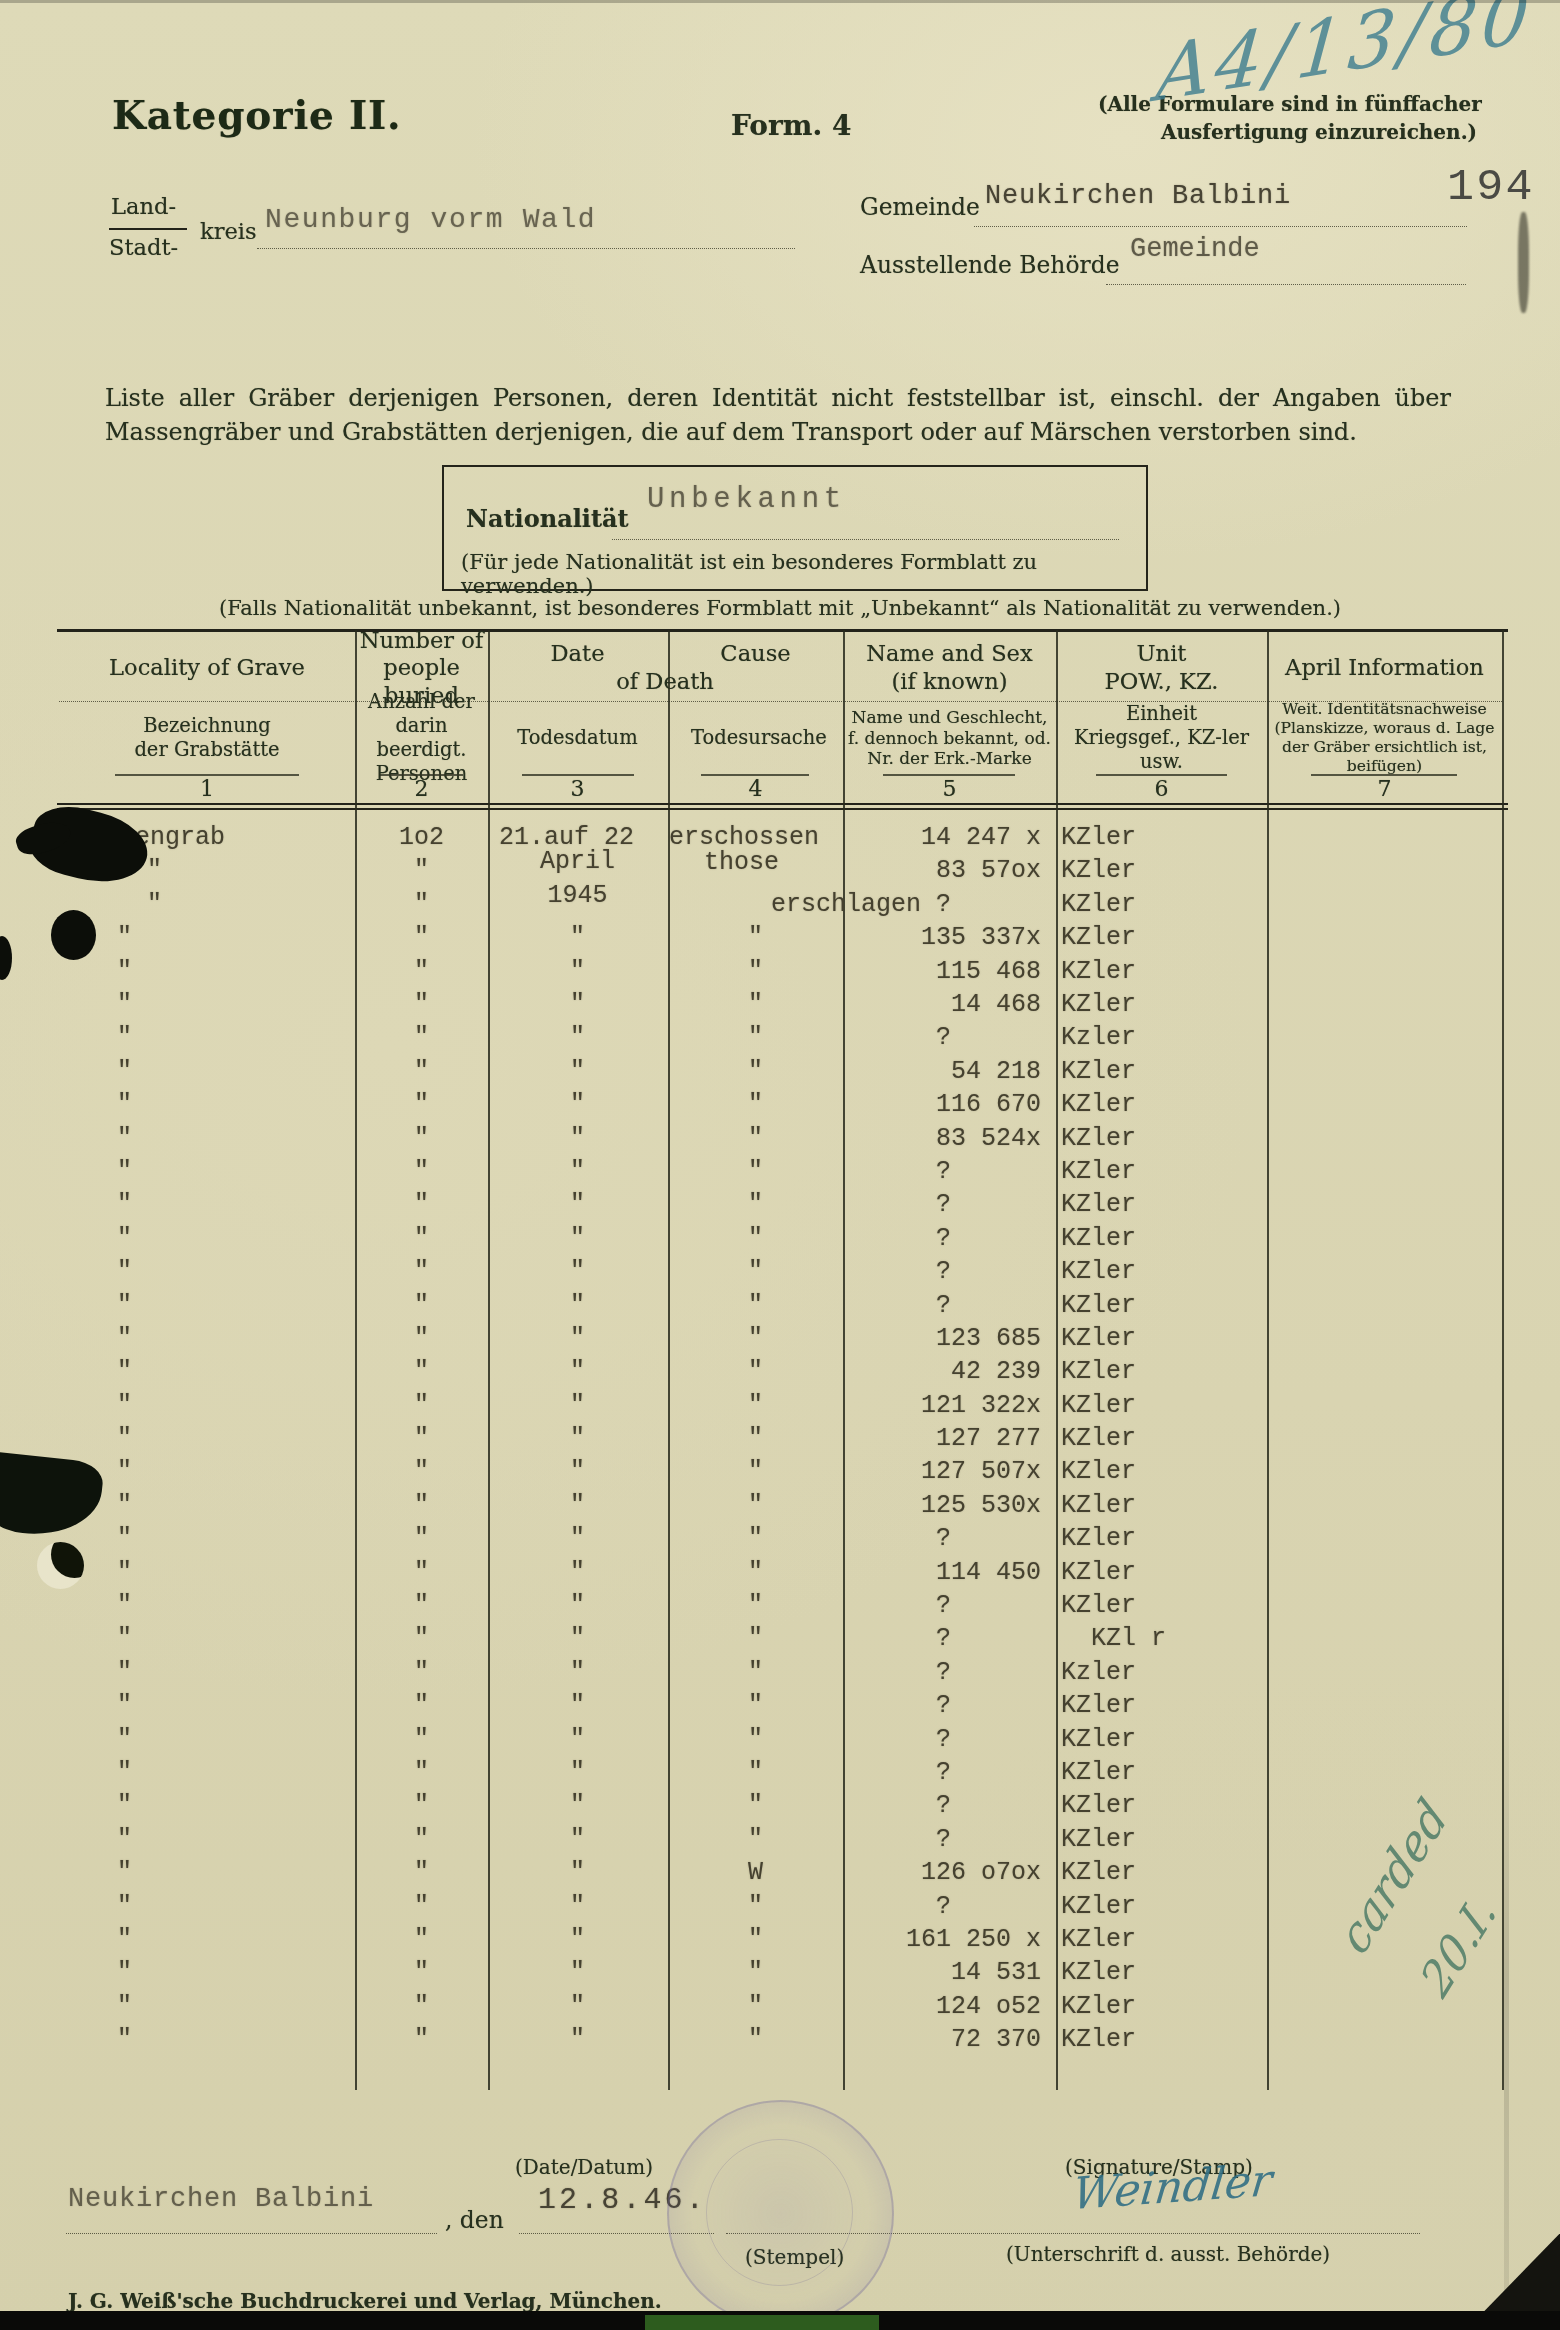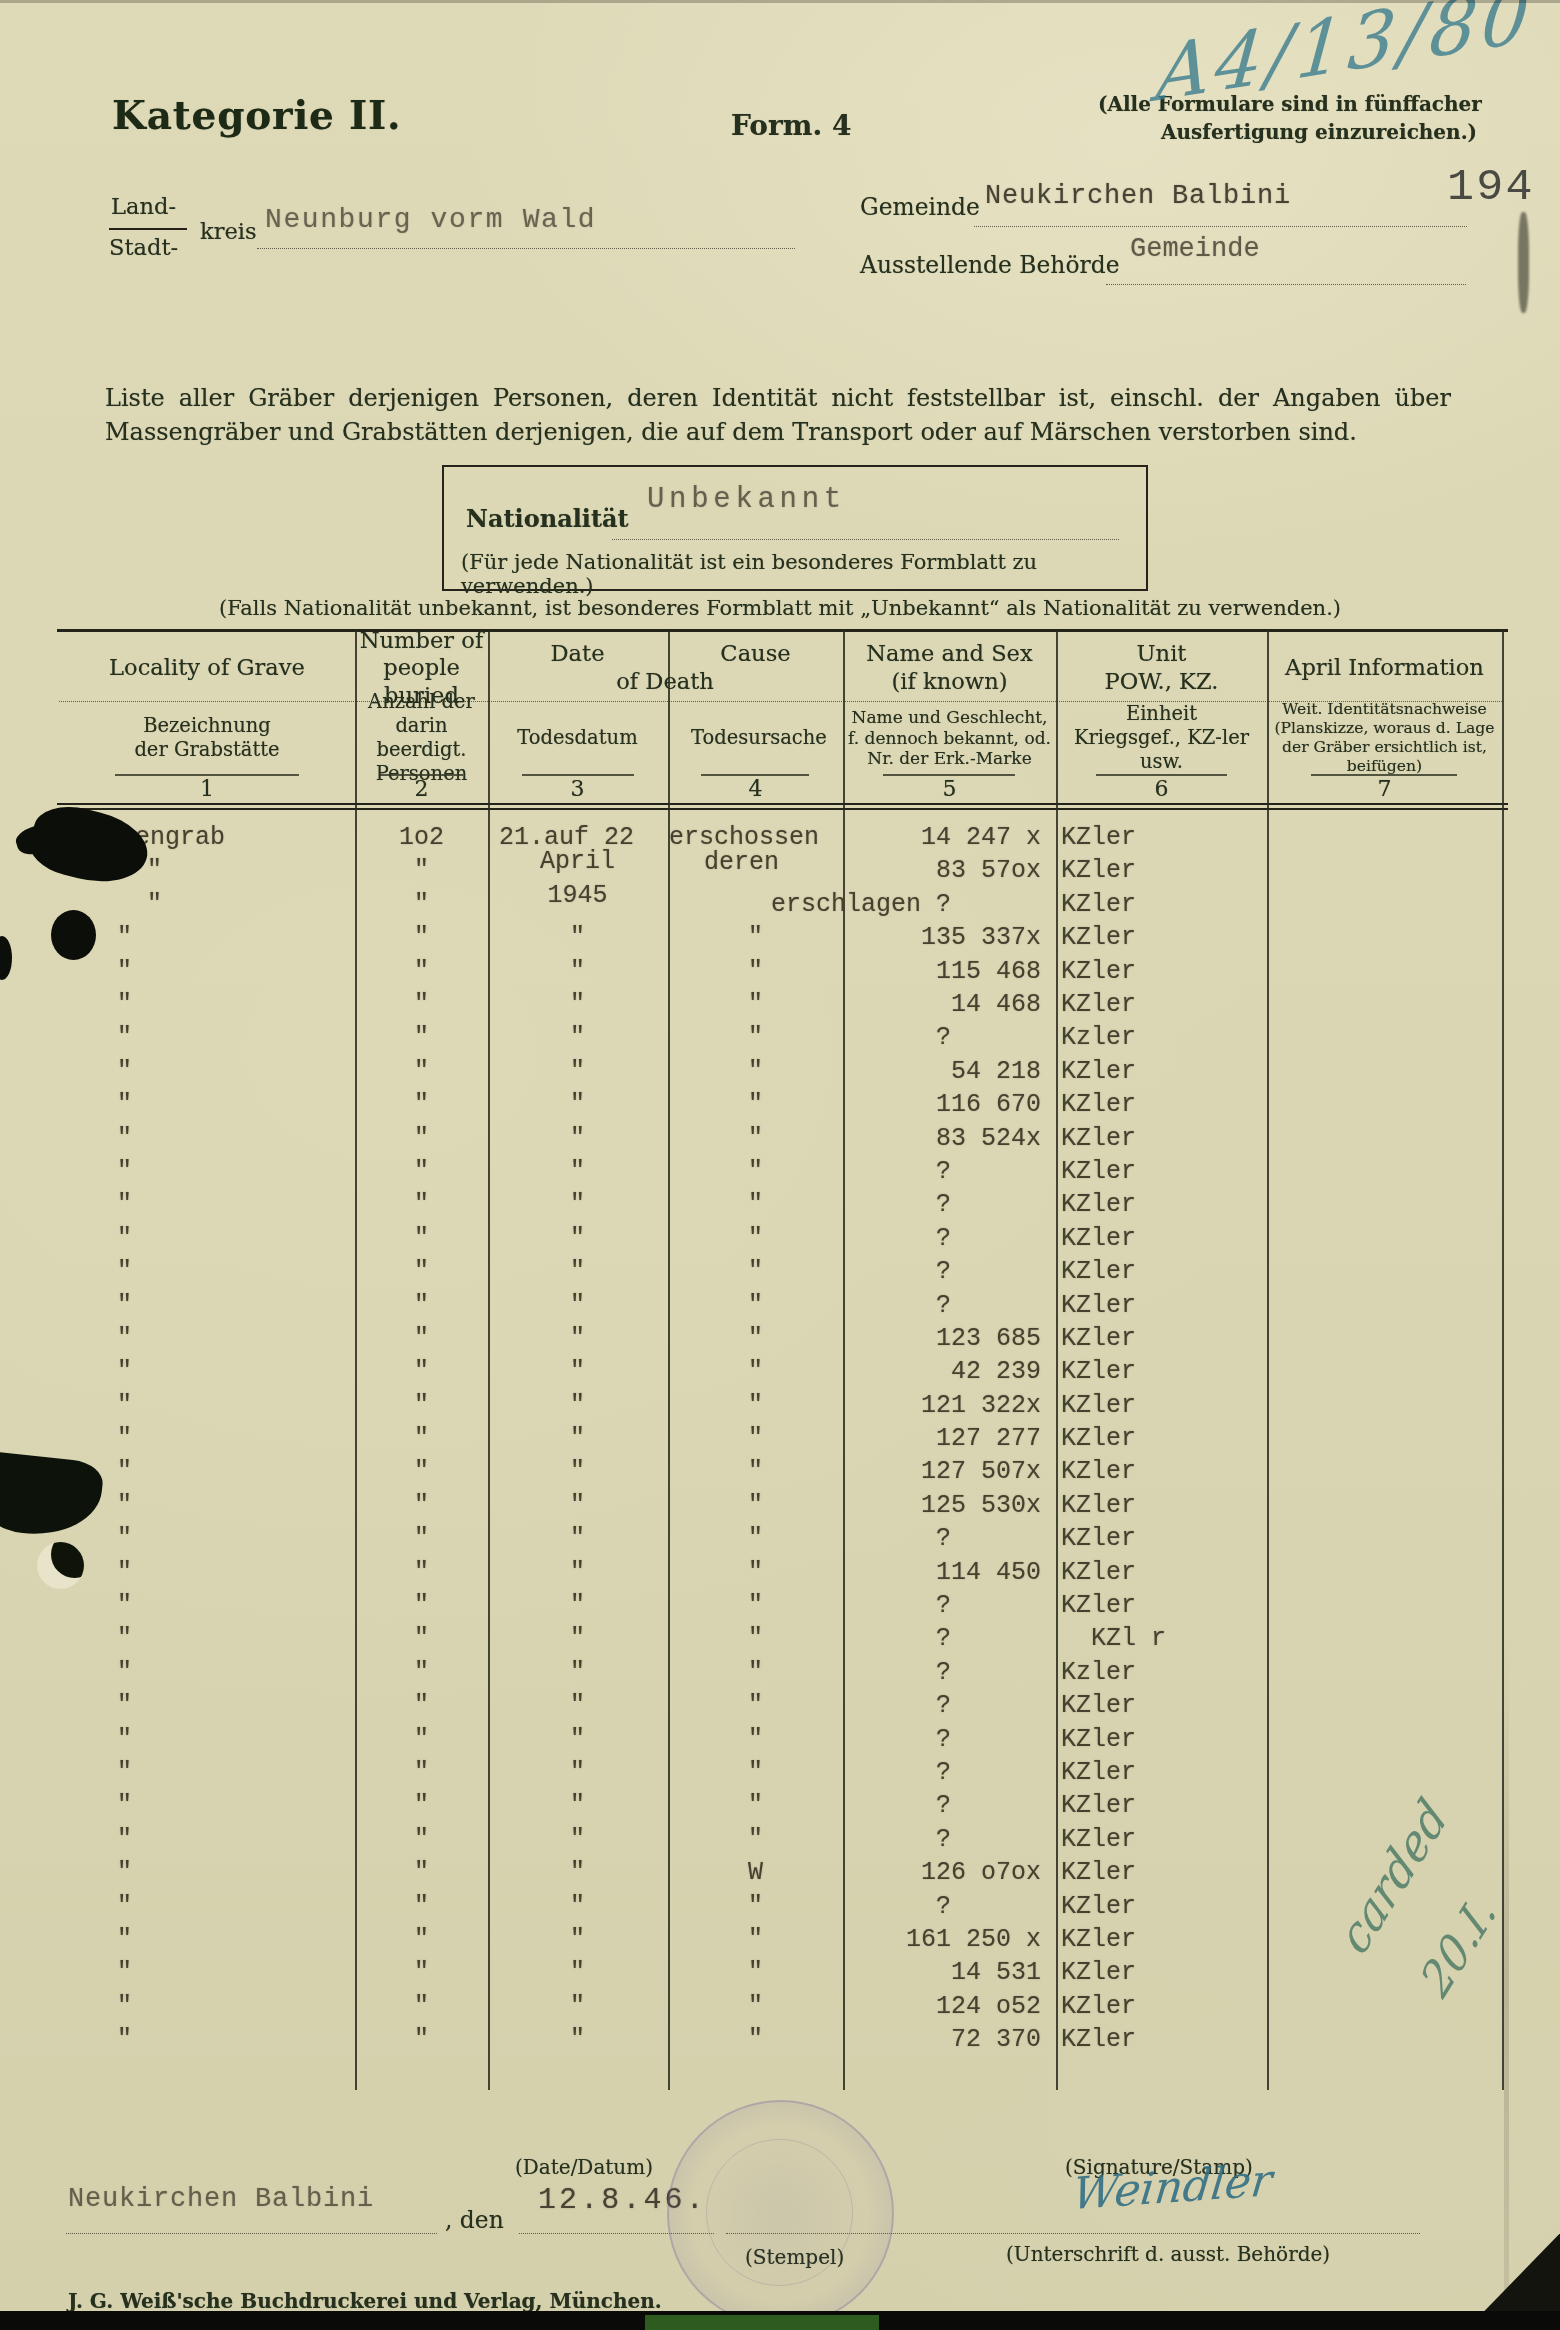--- a/index.html
+++ b/index.html
@@ -148,21 +148,21 @@
         <span class="c-num">1o2</span>
         <span class="c-date">21.auf 22</span>
         <span class="c-cause">erschossen</span>
         <span class="c-name">14 247 x</span>
         <span class="c-unit">KZler</span>
       </div>
       <div class="row r1" style="top: 856px;">
         <span class="c-loc">"</span>
         <span class="c-num">"</span>
         <span class="c-date">April</span>
-        <span class="c-cause">deren</span>
+        <span class="c-cause">those</span>
         <span class="c-name">83 57ox</span>
         <span class="c-unit">KZler</span>
       </div>
       <div class="row r2" style="top: 890px;">
         <span class="c-loc">"</span>
         <span class="c-num">"</span>
         <span class="c-date">1945</span>
         <span class="c-cause">erschlagen</span>
         <span class="c-name q">?</span>
         <span class="c-unit">KZler</span>

